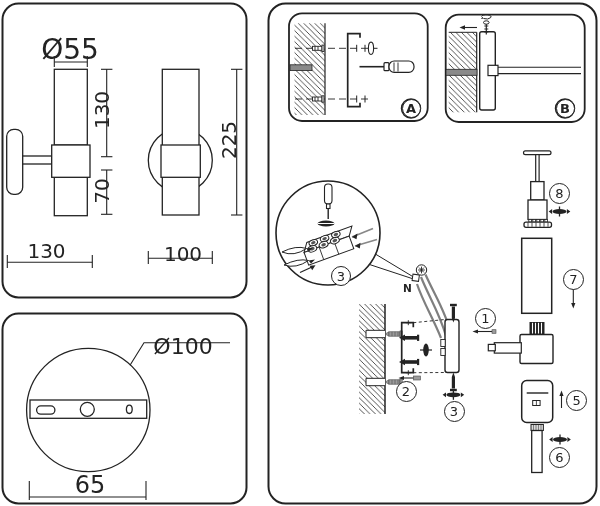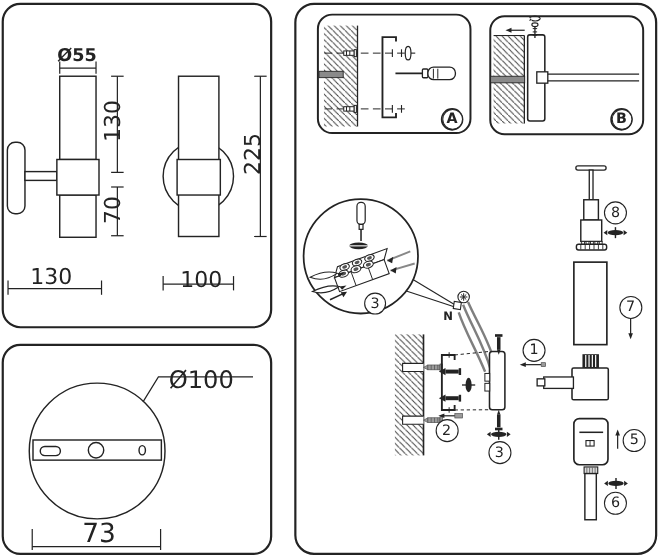--- a/index.html
+++ b/index.html
@@ -355,29 +355,29 @@
       <g>
         <ellipse cx="560" cy="439.5" rx="7" ry="2.4" fill="#232323" stroke="none"></ellipse>
         <line x1="560" y1="434.5" x2="560" y2="444.5" stroke-width="1.3"></line>
         <path d="M552.6,437.1 l-3.4,2.4 3.4,2.4 z" fill="#232323" stroke="none"></path>
         <path d="M567.4,437.1 l3.4,2.4 -3.4,2.4 z" fill="#232323" stroke="none"></path>
       </g>
     </g>
   </g>
 </svg>
 
-<span class="txt" style="left:40px;top:40px;width:60px;font-size:16px;font-weight:bold;">Ø55</span>
+<span class="txt" style="left:40px;top:40px;width:60px;font-size:28px;">Ø55</span>
 <span class="txt rot" style="left:81.5px;top:100px;width:40px;font-size:20px;">130</span>
 <span class="txt rot" style="left:81.5px;top:181px;width:40px;font-size:20px;">70</span>
 <span class="txt rot" style="left:209px;top:130px;width:40px;font-size:20px;">225</span>
 <span class="txt" style="left:16.5px;top:241px;width:60px;font-size:20px;">130</span>
 <span class="txt" style="left:150px;top:244px;width:66px;font-size:20px;">100</span>
 
 <span class="txt" style="left:143px;top:321px;width:80px;font-size:22px;margin-top:16px;">Ø100</span>
-<span class="txt" style="left:60px;top:475px;width:60px;font-size:24px;">73</span>
+<span class="txt" style="left:60px;top:475px;width:60px;font-size:24px;">65</span>
 
 <span class="badge letter" style="left:401.5px;top:99px;width:19px;height:19px;">A</span>
 <span class="badge letter" style="left:555.5px;top:99px;width:19px;height:19px;">B</span>
 <span class="badge" style="left:331px;top:266px;width:20px;height:20px;">3</span>
 <span class="wire-label" style="left:403px;top:282px;">N</span>
 
 <span class="badge" style="left:475px;top:308px;width:21px;height:21px;">1</span>
 <span class="badge" style="left:395.5px;top:380.5px;width:21px;height:21px;">2</span>
 <span class="badge" style="left:443.5px;top:400.5px;width:21px;height:21px;">3</span>
 <span class="badge" style="left:566.2px;top:390.2px;width:21px;height:21px;">5</span>

